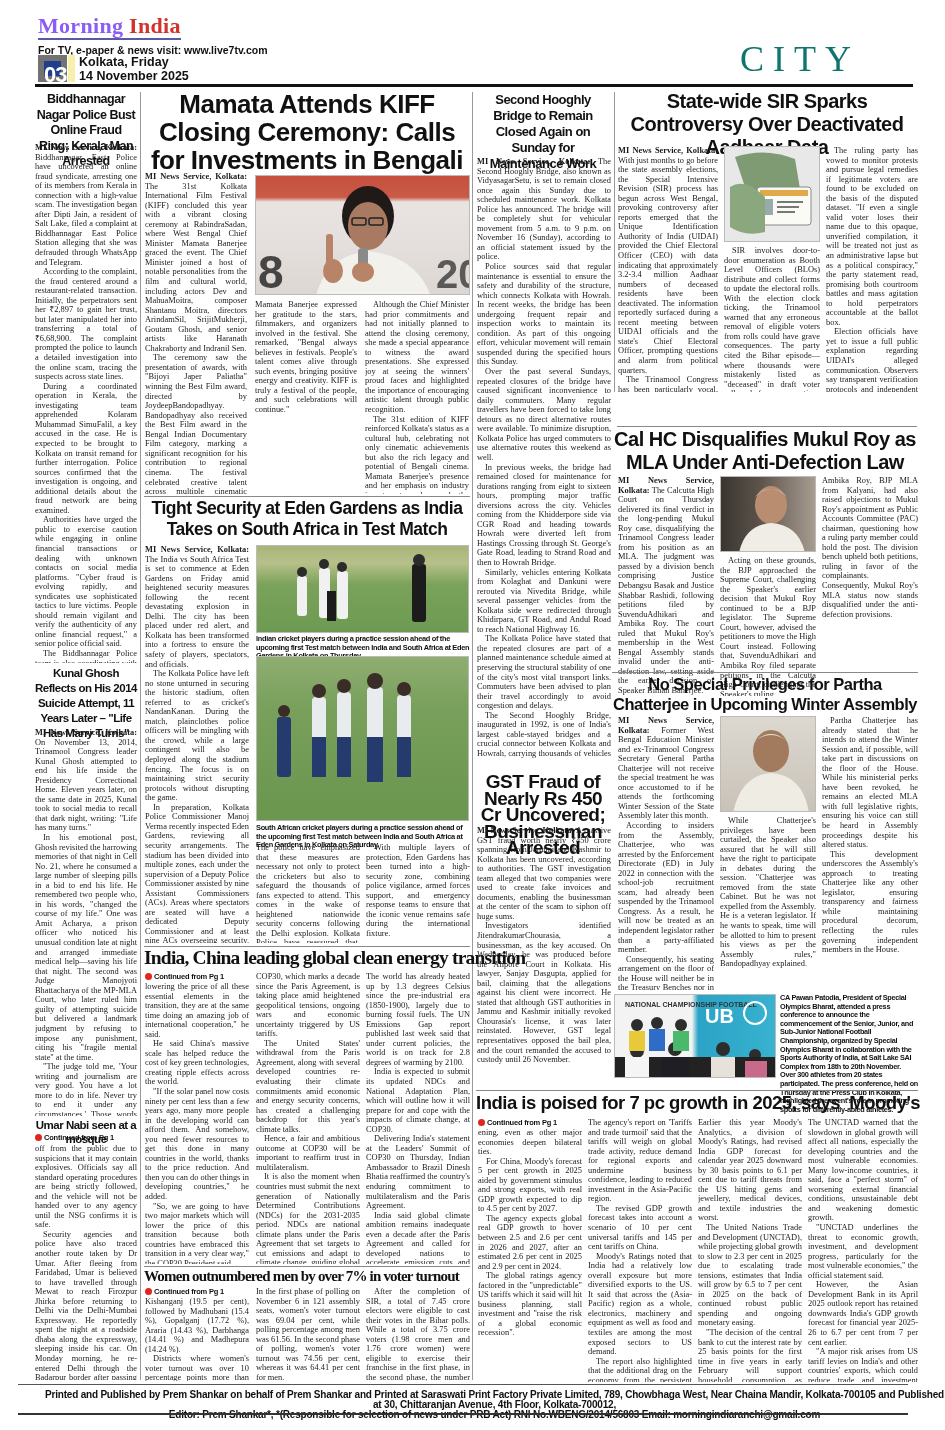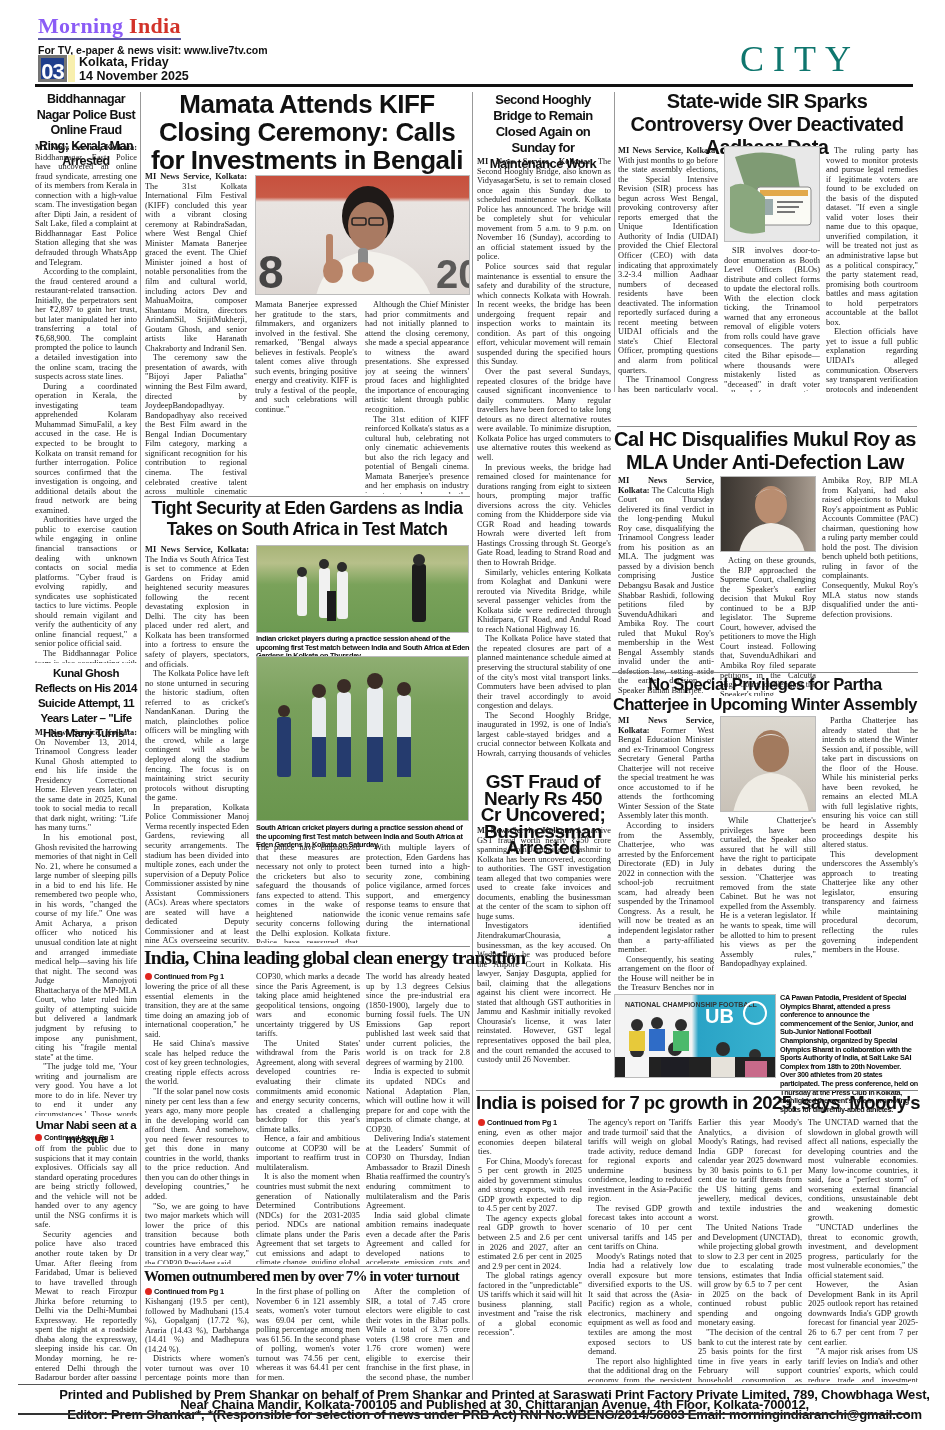--- a/index.html
+++ b/index.html
@@ -2,39 +2,39 @@
 <html><head>
 <meta charset="utf-8">
 <style>
   *{box-sizing:border-box;margin:0;padding:0;}
   html,body{width:945px;height:1430px;background:#fff;overflow:hidden;}
   body{position:relative;font-family:"Liberation Serif",serif;color:#111;}
   .abs{position:absolute;}
   .masthead-logo{left:38px;top:14px;font-family:"Liberation Serif",serif;font-weight:bold;font-size:22px;letter-spacing:0.3px;border-bottom:2px solid #5a5aa0;line-height:24px;}
   .logo-a{color:#8b5cf6;} .logo-b{color:#d2332a;}
   .visit{left:38px;top:44px;font-family:"Liberation Sans",sans-serif;font-weight:bold;font-size:10.5px;}
-  .pagenum{left:38px;top:55px;width:29px;height:27px;background:#1f3e8c;color:#fff;font-family:"Liberation Sans",sans-serif;font-weight:bold;font-size:22px;line-height:27px;text-align:center;letter-spacing:-1px;border:3px solid #737373;}
+  .pagenum{left:38px;top:55px;width:29px;height:27px;background:#1f3e8c;color:#fff;font-family:"Liberation Sans",sans-serif;font-weight:bold;font-size:22px;line-height:27px;text-align:center;letter-spacing:-1px;border:6px solid #737373;}
   .pagenum-strip{left:68px;top:55px;width:7px;height:27px;background:#f8efad;}
   .dateline{left:79px;top:55px;font-family:"Liberation Sans",sans-serif;font-weight:bold;font-size:12.5px;line-height:14px;}
   .section{left:740px;top:38px;font-family:"Liberation Serif",serif;font-size:36px;letter-spacing:9px;color:#0f766e;text-align:right;}
   .rule-top{left:35px;top:84px;width:878px;height:3px;background:#111;}
   .col-rule{width:1px;background:#999;}
   .hr{height:1px;background:#888;}
   .hl-cond{font-family:"Liberation Sans",sans-serif;font-weight:bold;text-align:center;letter-spacing:-0.5px;transform-origin:center top;}
   .hl-big{font-family:"Liberation Sans",sans-serif;font-weight:bold;text-align:center;letter-spacing:-0.5px;line-height:1.08;color:#111;}
   .hl-serif{font-family:"Liberation Serif",serif;font-weight:bold;letter-spacing:-0.8px;}
   .body{font-family:"Liberation Serif",serif;font-size:8.4px;line-height:9.55px;text-align:justify;color:#1a1a1a;overflow:hidden;hyphens:auto;}
   .body p{text-indent:8px;}
   .body p.first{text-indent:0;}
   .byline{font-weight:bold;}
   .cont{font-family:"Liberation Sans",sans-serif;font-weight:bold;font-size:7.5px;color:#111;letter-spacing:-0.2px;}
   .cont:before{content:"";display:inline-block;width:7px;height:7px;border-radius:50%;background:#e0261e;margin-right:2px;vertical-align:-1px;}
   .caption{font-family:"Liberation Sans",sans-serif;font-weight:bold;font-size:7.4px;line-height:8.6px;letter-spacing:-0.3px;color:#111;}
   .photo{overflow:hidden;border:1px solid #bbb;}
-  .footer{left:0;top:1390px;width:945px;text-align:center;font-family:"Liberation Sans",sans-serif;font-weight:bold;font-size:13px;line-height:10px;letter-spacing:-0.2px;padding-left:44px;}
+  .footer{left:0;top:1390px;width:945px;text-align:center;font-family:"Liberation Sans",sans-serif;font-weight:bold;font-size:10px;line-height:10px;letter-spacing:-0.2px;padding-left:44px;}
   .footer-rule{left:18px;top:1413px;width:890px;height:2px;background:#333;}
 </style>
 </head>
 <body>
 
 <div class="abs masthead-logo">
   <span class="logo-a">Morning</span>
   <span class="logo-b">India</span>
 </div>
 <div class="abs visit">For TV, e-paper &amp; news visit: www.live7tv.com</div>

